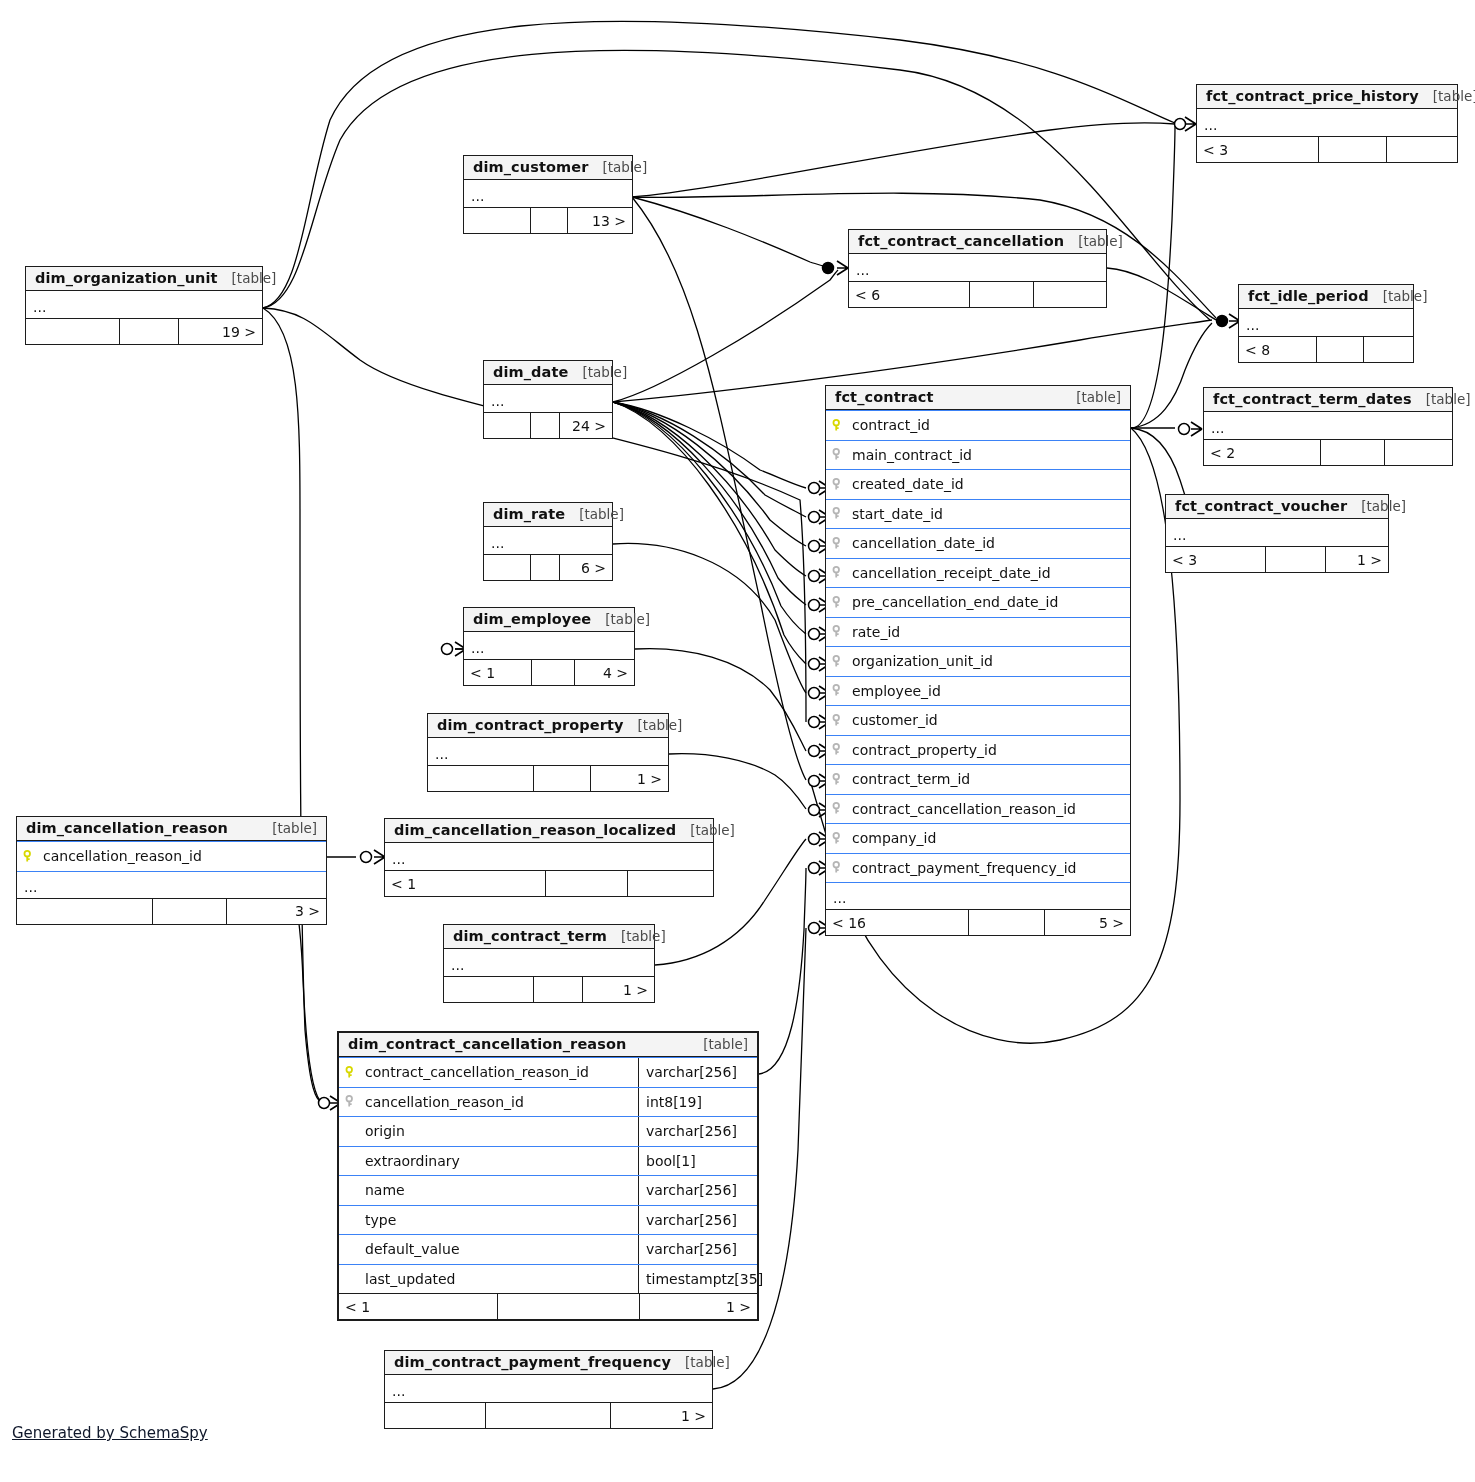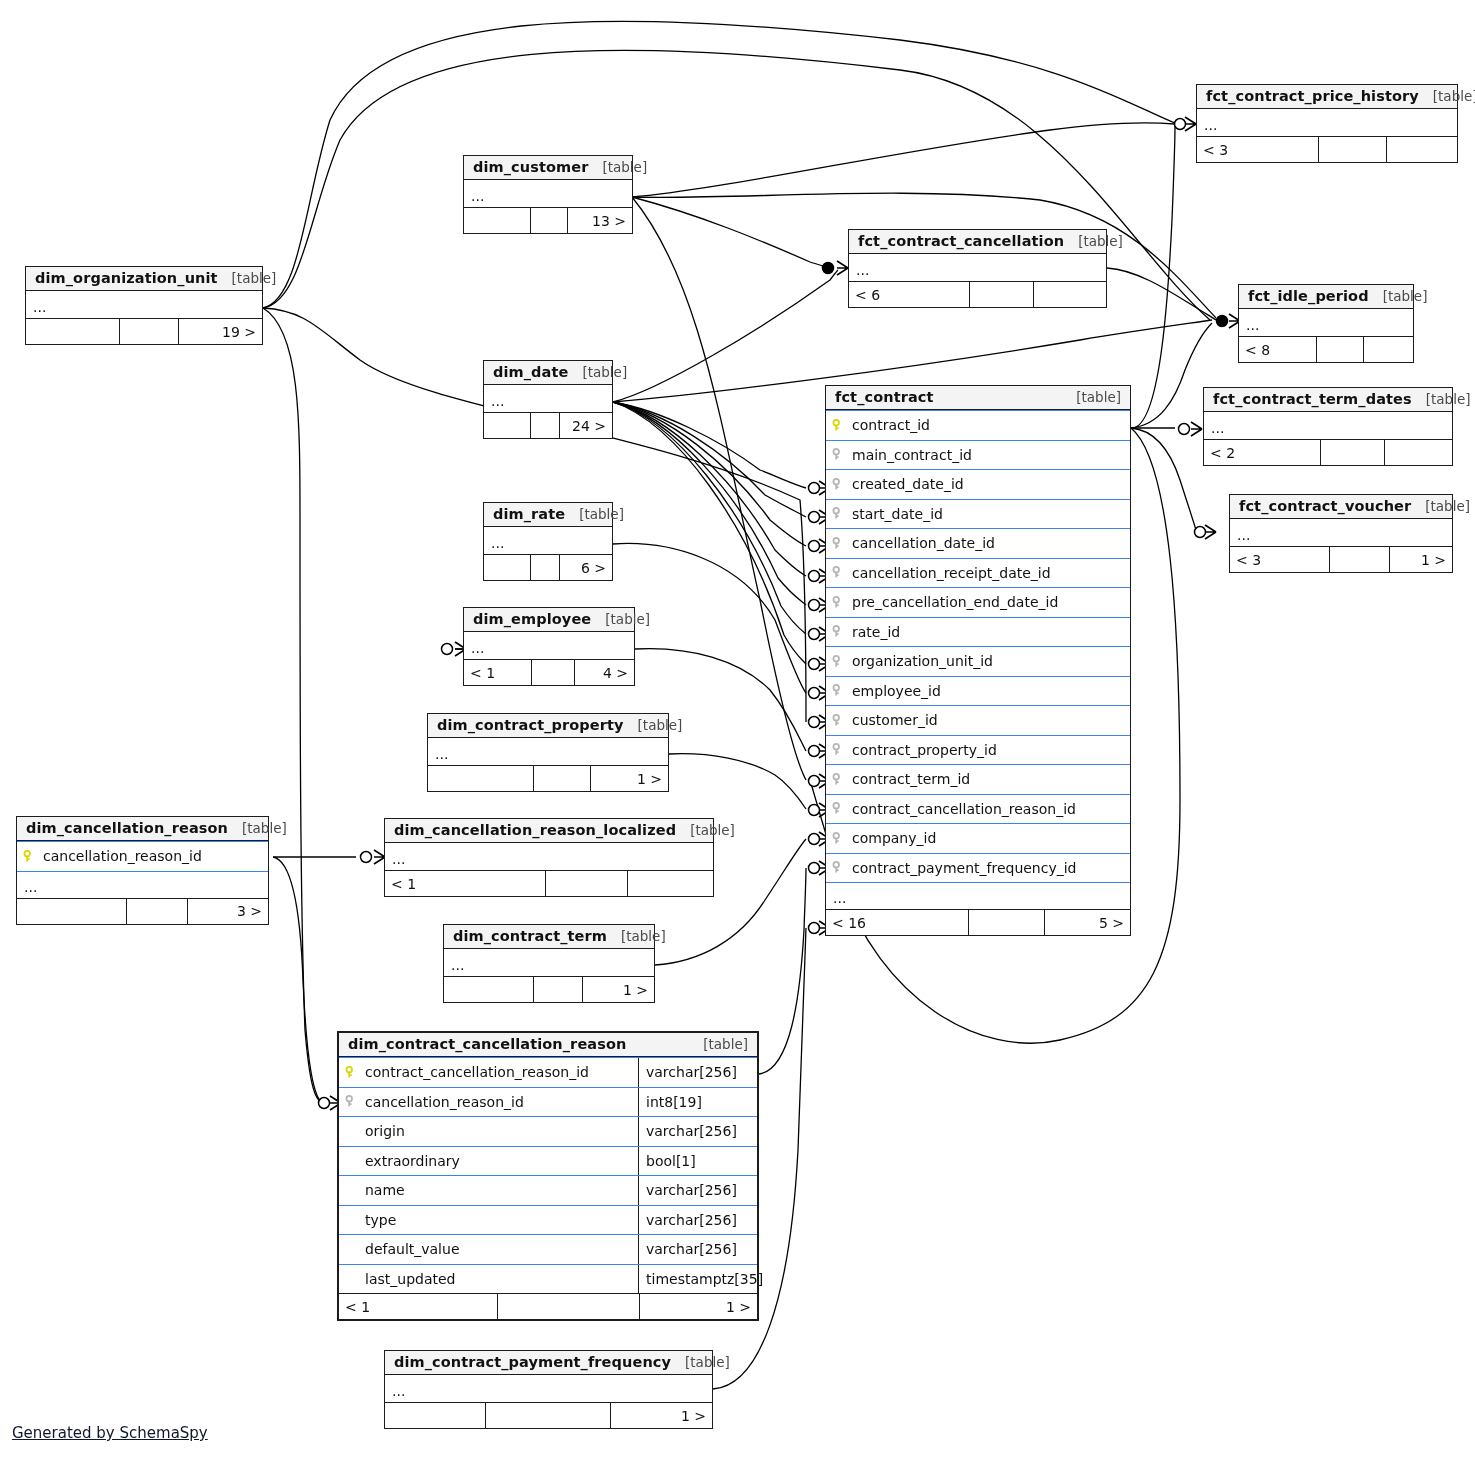--- a/index.html
+++ b/index.html
@@ -228,21 +228,21 @@
       <span class="ttag">[table]</span>
     </div>
     <div class="ellip">...</div>
     <div class="foot">
       <div class="fc l" style="width:47%">&lt; 2</div>
       <div class="fc" style="width:26%"></div>
       <div class="fc" style="width:27%"></div>
     </div>
   </div>
 
-  <div class="tbl" style="left:1229px;top:494px;width:224px;">
+  <div class="tbl" style="left:1165px;top:494px;width:224px;">
     <div class="hdr">
       <span class="tname">fct_contract_voucher</span>
       <span class="ttag">[table]</span>
     </div>
     <div class="ellip">...</div>
     <div class="foot">
       <div class="fc l" style="width:45%">&lt; 3</div>
       <div class="fc" style="width:27%"></div>
       <div class="fc" style="width:28%">1 &gt;</div>
     </div>
@@ -280,21 +280,21 @@
       <span class="ttag">[table]</span>
     </div>
     <div class="ellip">...</div>
     <div class="foot">
       <div class="fc l" style="width:44%"></div>
       <div class="fc" style="width:24%"></div>
       <div class="fc" style="width:32%">1 &gt;</div>
     </div>
   </div>
 
-  <div class="tbl" style="left:16px;top:816px;width:253px;">
+  <div class="tbl" style="left:16px;top:816px;width:311px;">
     <div class="hdr">
       <span class="tname">dim_cancellation_reason</span>
       <span class="ttag">[table]</span>
     </div>
     <div class="col rowsep">
       <span class="kcell">
         <svg class="keyico" viewBox="0 0 16 16">
             <circle cx="5.2" cy="4.6" r="3.4" fill="none" stroke="#d8d800" stroke-width="2.2"></circle>
             <path d="M5.2,7.6 L5.2,14 M5.2,11.2 L8.2,11.2" stroke="#d8d800" stroke-width="2.2" fill="none"></path>
           </svg>

